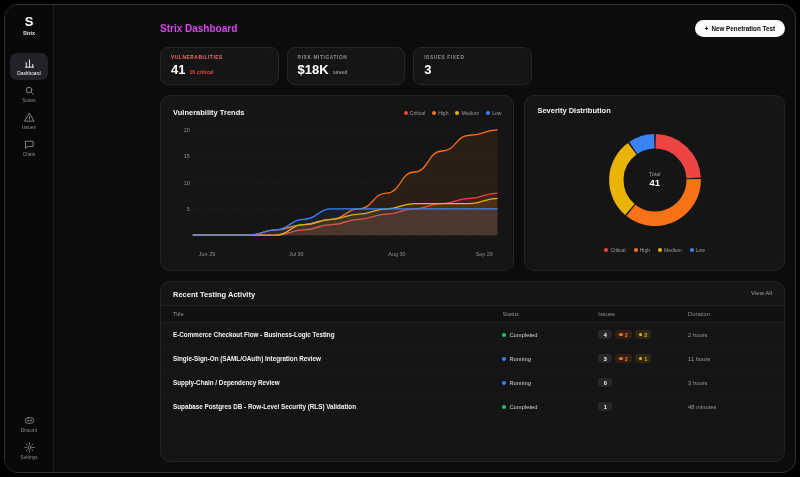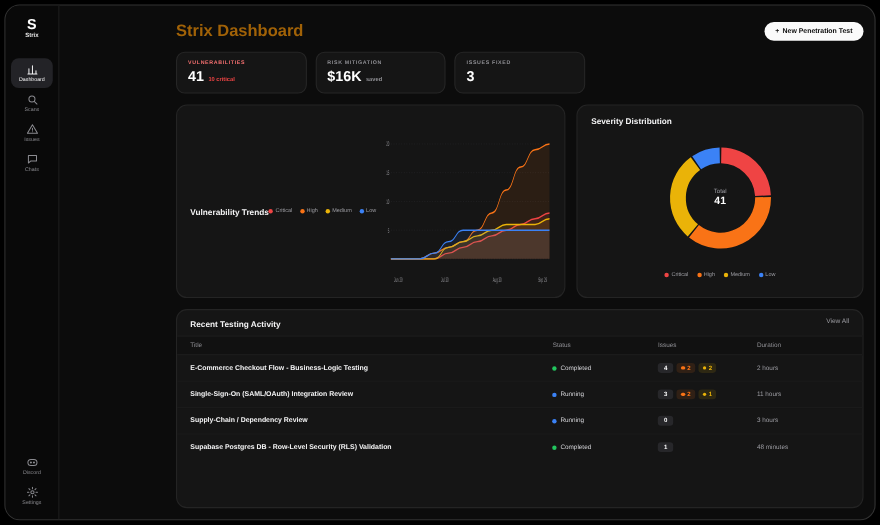--- a/index.html
+++ b/index.html
@@ -14,35 +14,35 @@
   .logo .s-name{font-size:5.5px;font-weight:700;color:#e5e5e5;}
   .nav-item{width:38px;padding:5px 0 4px;display:flex;flex-direction:column;align-items:center;
     gap:2px;border-radius:7px;color:#8b8b90;cursor:pointer;}
   .nav-item.active{background:#232327;color:#f4f4f5;}
   .nav-item svg{width:11px;height:11px;display:block;}
   .nav-label{font-size:4.8px;line-height:5px;}
   .side-spacer{flex:1;}
   
   .main{flex:1;display:flex;flex-direction:column;gap:10px;padding:15px 10px 10px 106px;overflow:hidden;}
   .topbar{display:flex;justify-content:space-between;align-items:center;}
-  .page-title{font-size:15px;font-weight:700;color:#a16207;}
+  .page-title{font-size:10px;font-weight:700;color:#d946ef;}
   .new-btn{display:flex;align-items:center;gap:3px;background:#fafafa;color:#0a0a0a;border:none;
     border-radius:999px;padding:5px 10px;font-size:6.3px;font-weight:700;cursor:pointer;font-family:inherit;}
   
   .stats-row{display:grid;grid-template-columns:repeat(5,1fr);gap:8px;}
   .stat-card{background:#151515;border:1px solid #262626;border-radius:8px;padding:7px 10px 8px;
     display:flex;flex-direction:column;gap:3px;}
   .stat-label{font-size:4.8px;letter-spacing:.6px;font-weight:700;}
   .stat-value-row{display:flex;align-items:baseline;gap:4px;}
   .stat-value{font-size:13px;font-weight:700;color:#fff;line-height:13px;}
   .stat-sub{font-size:5.2px;font-weight:600;}
   
   .charts-row{display:grid;grid-template-columns:1.36fr 1fr;gap:10px;height:176px;}
   .card{background:#151515;border:1px solid #242424;border-radius:10px;}
-  .trends-card{padding:26px 12px 8px;display:flex;flex-direction:row;gap:4px;min-width:0;}
+  .trends-card{padding:12px 12px 8px;display:flex;flex-direction:column;gap:4px;min-width:0;}
   .card-head{display:flex;justify-content:space-between;align-items:center;}
   .card-title{font-size:7.5px;font-weight:700;color:#f4f4f5;}
   .legend{display:flex;gap:7px;align-items:center;}
   .legend-item{display:flex;align-items:center;gap:2px;font-size:5px;color:#9b9ba1;}
   .dot{width:4px;height:4px;border-radius:50%;display:inline-block;}
   .trend-chart{flex:1;min-height:0;}
   .trend-chart svg{width:100%;height:100%;display:block;}
   .severity-card{padding:10px 12px 16px;display:flex;flex-direction:column;min-width:0;}
   .donut-wrap{flex:1;position:relative;display:flex;align-items:center;justify-content:center;}
   .donut-wrap svg{width:108px;height:108px;display:block;}
@@ -154,21 +154,21 @@
         <div class="stat-card">
           <div class="stat-label" style="color: rgb(248, 113, 113);">VULNERABILITIES</div>
           <div class="stat-value-row">
             <span class="stat-value">41</span>
             <span class="stat-sub" style="color: rgb(239, 68, 68);">10 critical</span>
           </div>
         </div>
         <div class="stat-card">
           <div class="stat-label" style="color: rgb(143, 143, 148);">RISK MITIGATION</div>
           <div class="stat-value-row">
-            <span class="stat-value">$16K</span>
+            <span class="stat-value">$18K</span>
             <span class="stat-sub" style="color: rgb(143, 143, 148);">saved</span>
           </div>
         </div>
         <div class="stat-card">
           <div class="stat-label" style="color: rgb(143, 143, 148);">ISSUES FIXED</div>
           <div class="stat-value-row">
             <span class="stat-value">3</span>
           </div>
         </div>
       </div>

